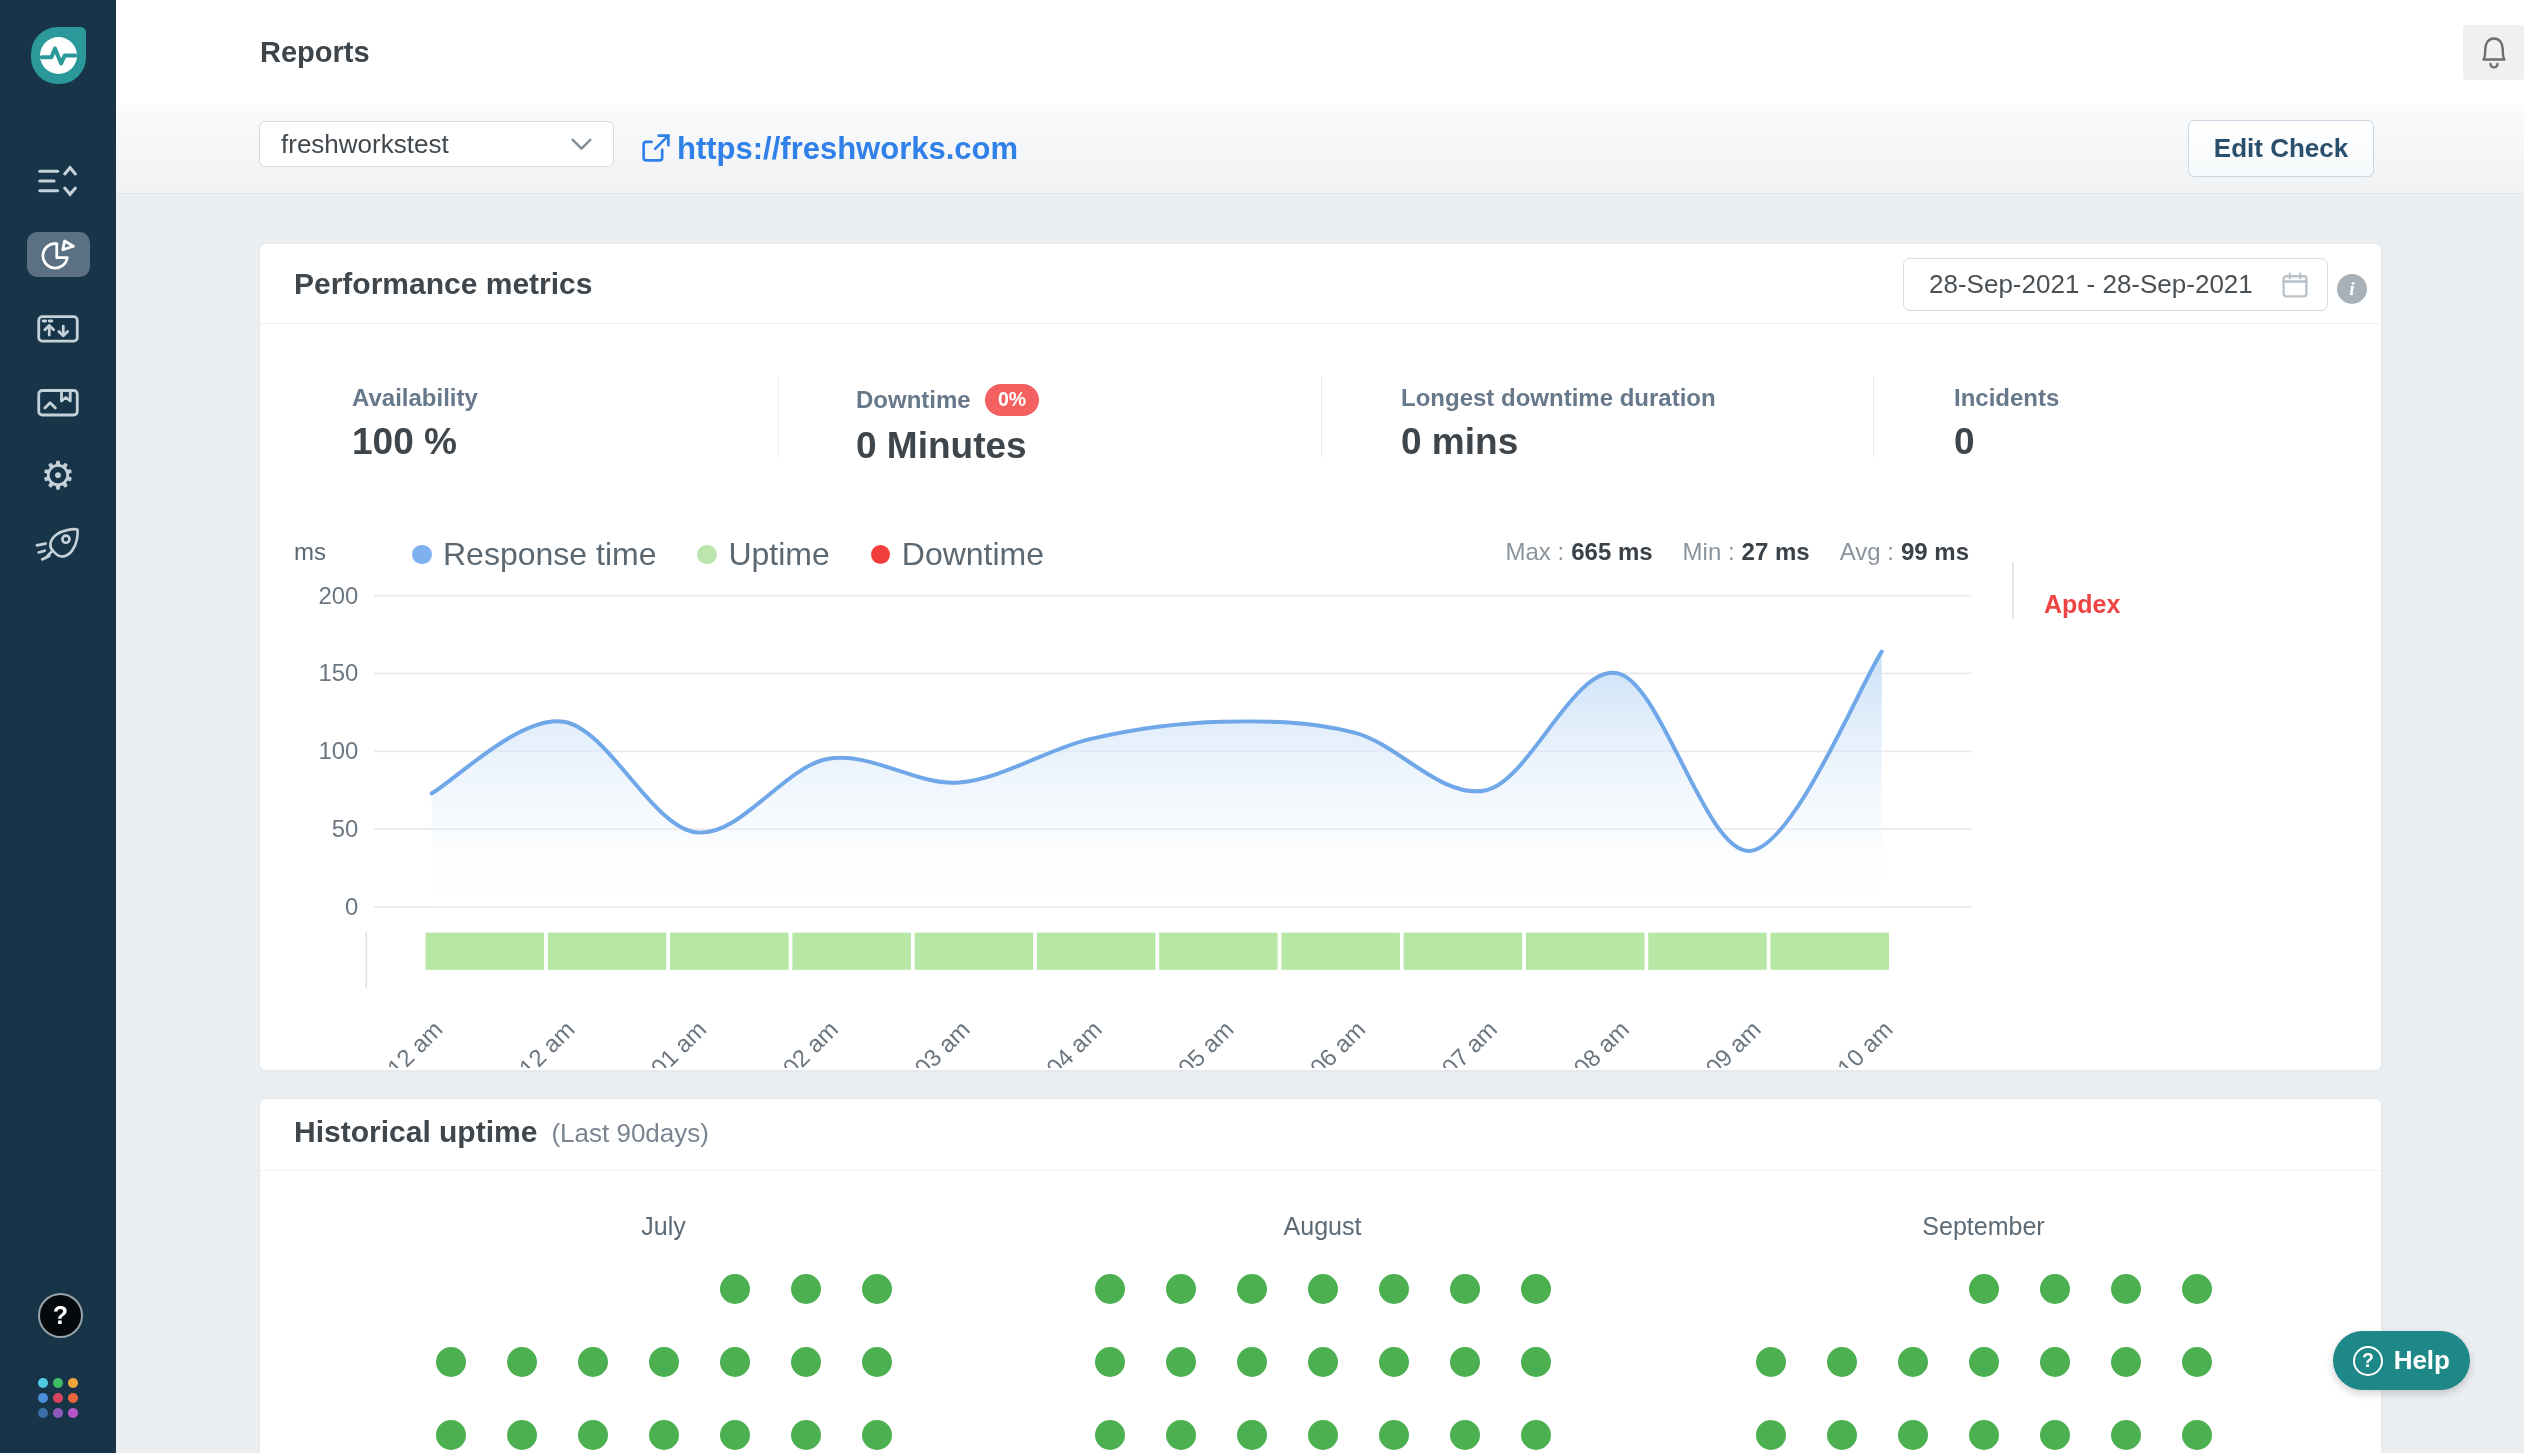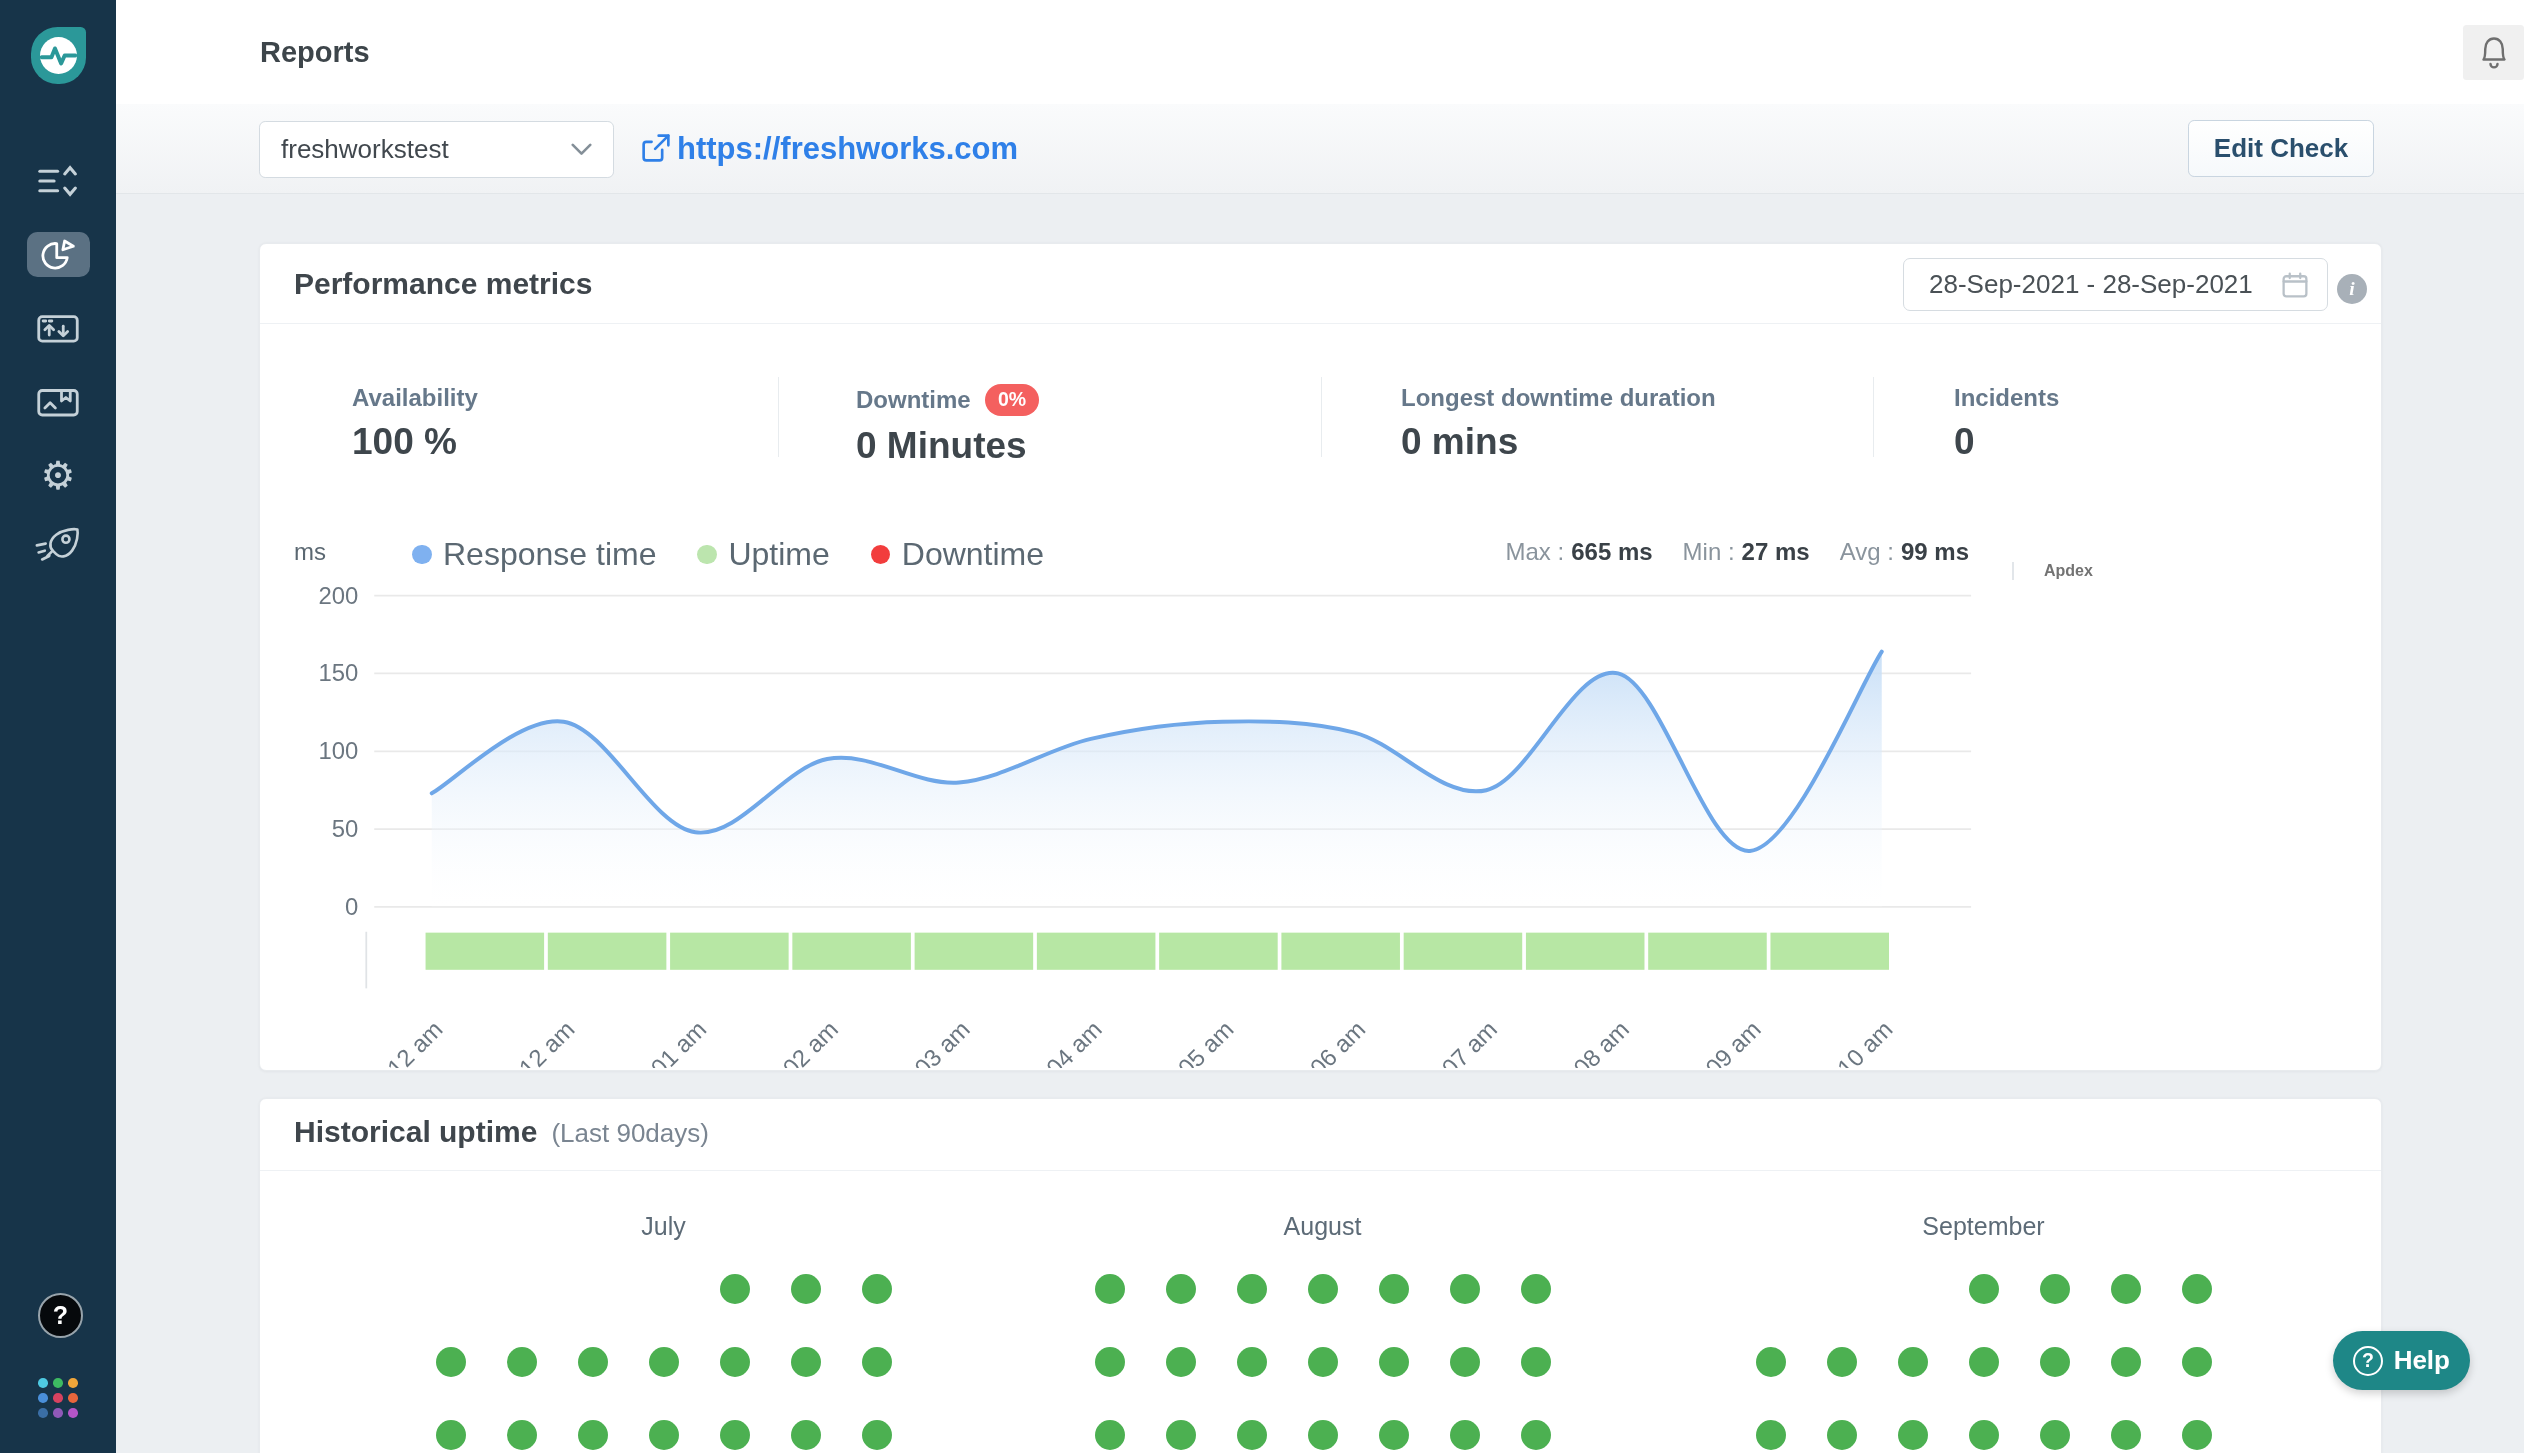--- a/index.html
+++ b/index.html
@@ -28,21 +28,21 @@
   .page-title{left:144px;top:0;height:104px;display:flex;align-items:center;
         font-size:29px;font-weight:700;color:#3d454a;}
   .btn{border:1.8px solid #c9d5e0;border-radius:6.2px;background:linear-gradient(#ffffff,#f6f9fb);
         color:#2a4f6d;font-weight:600;display:flex;align-items:center;justify-content:center;
         box-sizing:border-box;cursor:pointer;}
   .bell-box{left:2347px;top:25px;width:61px;height:55px;background:#f0f0f0;border-radius:3.5px;
         display:flex;align-items:center;justify-content:center;}
   
   .subheader{left:116px;top:104px;width:2409px;height:89px;
         background:linear-gradient(#fafbfc,#f0f2f4);border-bottom:0.9px solid #e2e6e9;}
-  .select{left:259px;top:121px;width:355px;height:57px;background:#fff;border:1.8px solid #d4dbe1;
+  .select{left:259px;top:121px;width:355px;height:46px;background:#fff;border:1.8px solid #d4dbe1;
         border-radius:6.2px;box-sizing:border-box;display:flex;align-items:center;
         padding:0 21px;font-size:26px;color:#41484e;justify-content:space-between;}
   .url{left:677px;top:104px;height:89px;display:flex;align-items:center;
         font-size:31px;font-weight:600;color:#2f80e8;}
   
   .card{background:#fff;border:0.9px solid #e8ebee;border-radius:7px;
         box-shadow:0 0.9px 2.7px rgba(30,40,50,.05);box-sizing:border-box;}
   .card-title{font-size:30px;font-weight:700;color:#3f464c;}
   .divider{left:0;width:2121px;height:0;border-top:1.8px solid #eef1f4;}
   .datebox{left:1643px;top:14px;width:425px;height:53px;border:1.8px solid #d6dce1;border-radius:7px;
@@ -55,21 +55,21 @@
   .stat .val{font-size:37px;font-weight:700;color:#3e464c;margin-top:8.9px;}
   .badge{background:#f4605f;color:#fff;font-size:19.5px;font-weight:700;border-radius:884px;
         padding:4.4px 13.3px;margin-left:14px;}
   .vdiv{top:133px;width:0;height:80px;border-left:1.8px solid #e8ecef;}
   .legend-row{top:292px;display:flex;align-items:center;font-size:32px;color:#5b6872;}
   .legend-dot{width:19.5px;height:19.5px;border-radius:50%;display:inline-block;margin-right:11.5px;}
   .sumrow{top:294px;display:flex;gap:30px;font-size:24px;}
   .sumrow .sl{color:#8a949d;}
   .sumrow .sv{color:#3a4147;font-weight:700;margin-left:7px;}
   .side-block{border-left:2.7px solid #e2e6ea;padding-left:30px;width:319px;}
-  .side-block .lbl{font-size:16px;font-weight:600;color:#737373;}
+  .side-block .lbl{font-size:25px;font-weight:600;color:#ef4444;margin-top:28px;}
   .side-block .val{font-size:41px;font-weight:800;color:#3e464c;margin-top:7px;}
   .month-label{top:113px;width:455px;text-align:center;font-size:25px;color:#5d6b77;}
   .dotgrid{top:175px;display:grid;grid-template-columns:repeat(7,71px);grid-auto-rows:30px;row-gap:43px;}
   .dotgrid i{width:30px;height:30px;border-radius:50%;display:block;}
   
   .help-pill{left:2333px;top:1331px;width:137px;height:59px;border-radius:30px;background:#1e8787;
         display:flex;align-items:center;justify-content:center;gap:10.6px;color:#fff;
         font-size:26px;font-weight:600;box-shadow:0 3.5px 8.9px rgba(0,0,0,.18);z-index:10;}
   .help-pill .qc{width:30px;height:30px;border:2.7px solid #fff;border-radius:50%;display:flex;
         align-items:center;justify-content:center;font-size:19.5px;font-weight:700;box-sizing:border-box;}

